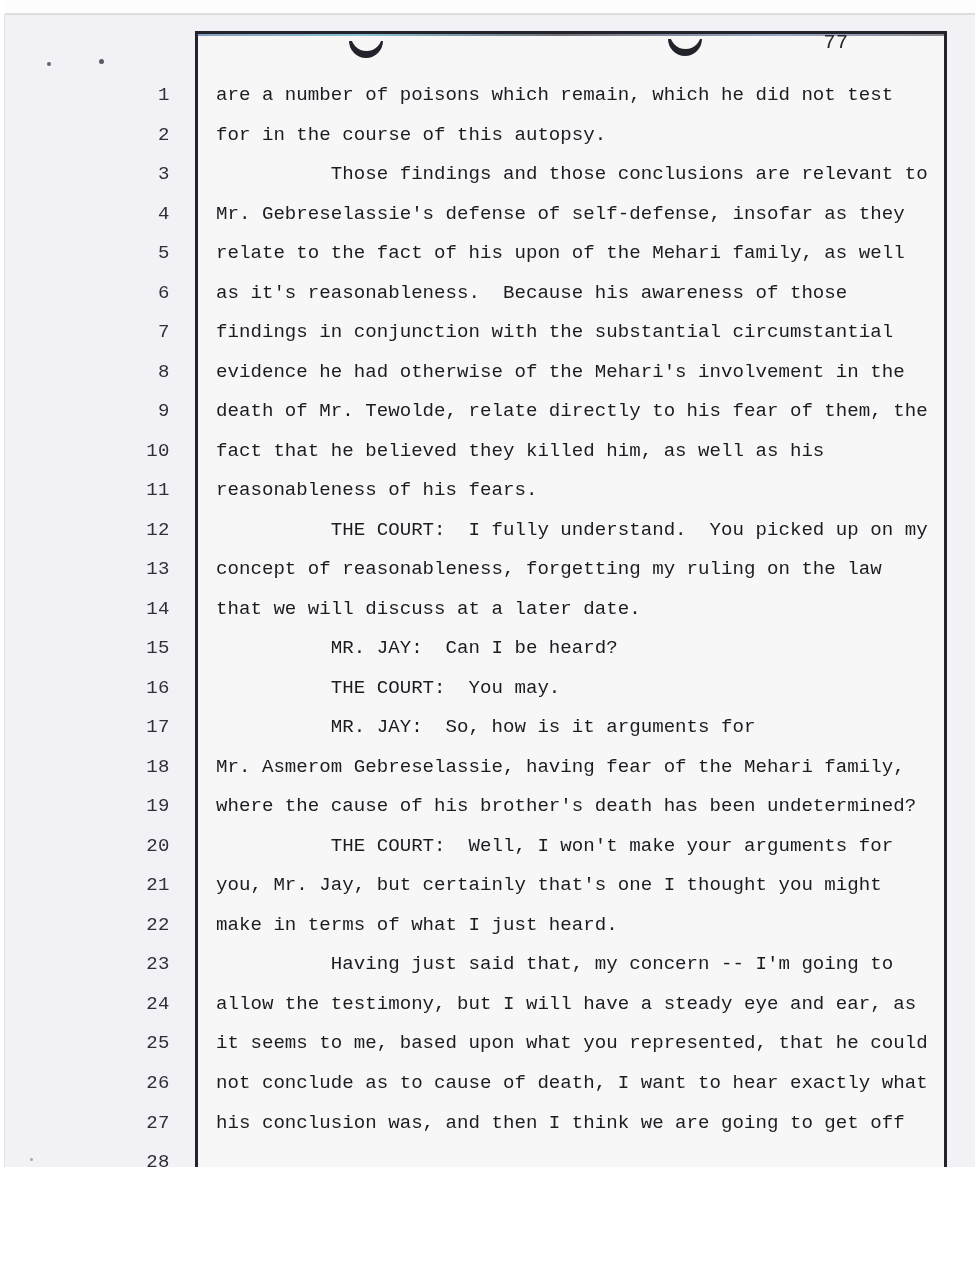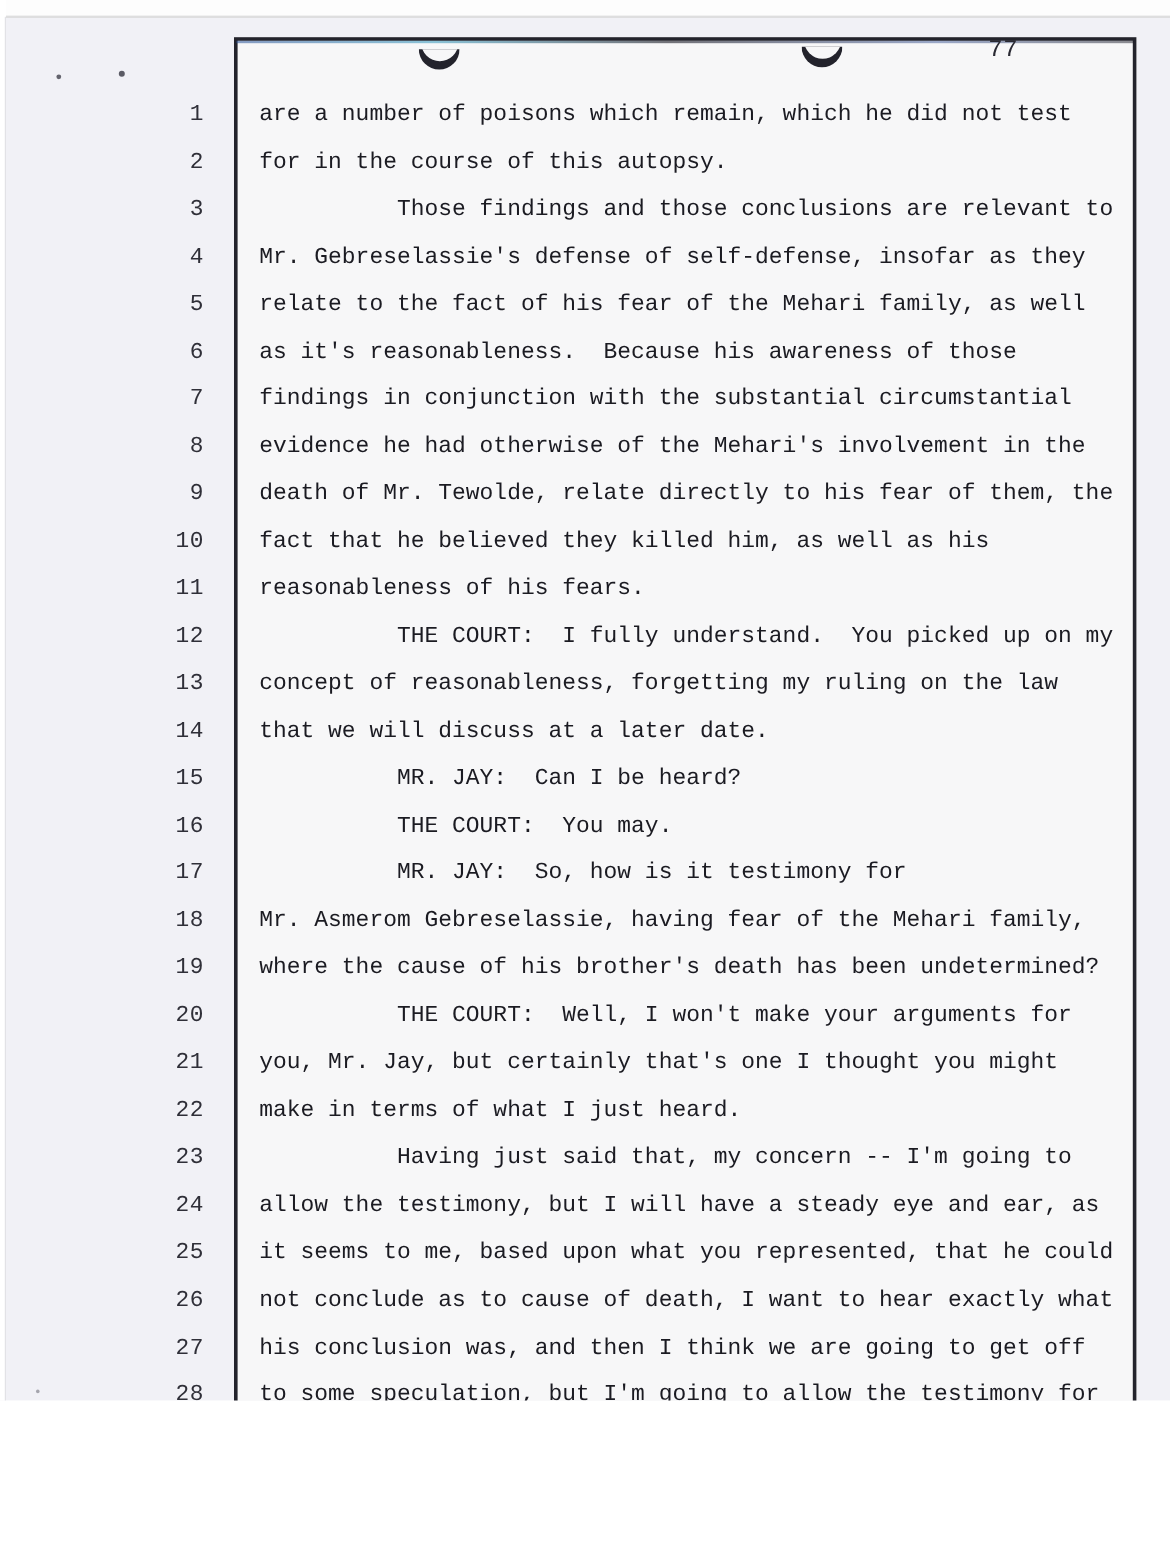--- a/index.html
+++ b/index.html
@@ -230,21 +230,21 @@
       <div class="tline" style="top: 163.04px;">
         <div class="lnum">3</div>
         <div class="ltext">          Those findings and those conclusions are relevant to</div>
       </div>
       <div class="tline" style="top: 202.56px;">
         <div class="lnum">4</div>
         <div class="ltext">Mr. Gebreselassie's defense of self-defense, insofar as they</div>
       </div>
       <div class="tline" style="top: 242.08px;">
         <div class="lnum">5</div>
-        <div class="ltext">relate to the fact of his fear of the Mehari family, as well</div>
+        <div class="ltext">relate to the fact of his upon of the Mehari family, as well</div>
       </div>
       <div class="tline" style="top: 281.6px;">
         <div class="lnum">6</div>
         <div class="ltext">as it's reasonableness.  Because his awareness of those</div>
       </div>
       <div class="tline" style="top: 321.12px;">
         <div class="lnum">7</div>
         <div class="ltext">findings in conjunction with the substantial circumstantial</div>
       </div>
       <div class="tline" style="top: 360.64px;">
@@ -278,21 +278,21 @@
       <div class="tline" style="top: 637.28px;">
         <div class="lnum">15</div>
         <div class="ltext">          MR. JAY:  Can I be heard?</div>
       </div>
       <div class="tline" style="top: 676.8px;">
         <div class="lnum">16</div>
         <div class="ltext">          THE COURT:  You may.</div>
       </div>
       <div class="tline" style="top: 716.32px;">
         <div class="lnum">17</div>
-        <div class="ltext">          MR. JAY:  So, how is it testimony for</div>
+        <div class="ltext">          MR. JAY:  So, how is it arguments for</div>
       </div>
       <div class="tline" style="top: 755.84px;">
         <div class="lnum">18</div>
         <div class="ltext">Mr. Asmerom Gebreselassie, having fear of the Mehari family,</div>
       </div>
       <div class="tline" style="top: 795.36px;">
         <div class="lnum">19</div>
         <div class="ltext">where the cause of his brother's death has been undetermined?</div>
       </div>
       <div class="tline" style="top: 834.88px;">
@@ -322,17 +322,16 @@
       <div class="tline" style="top: 1072px;">
         <div class="lnum">26</div>
         <div class="ltext">not conclude as to cause of death, I want to hear exactly what</div>
       </div>
       <div class="tline" style="top: 1111.52px; padding-left: 20px;">
         <div class="lnum">27</div>
         <div class="ltext">his conclusion was, and then I think we are going to get off</div>
       </div>
       <div class="tline" style="top: 1151.04px;">
         <div class="lnum">28</div>
-        <div class="ltext">to some speculation, but I'm going to allow the testimony for</div>
       </div>
     </div>
 
 </div>
 
 </body></html>

